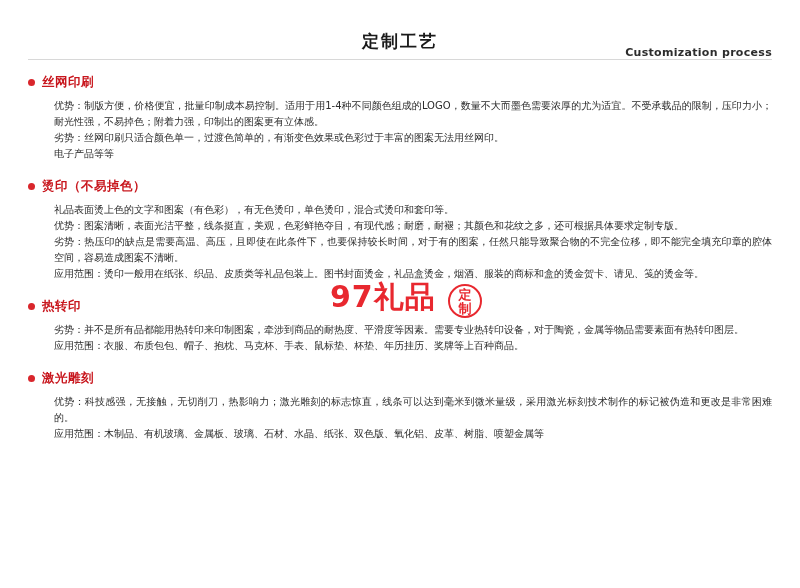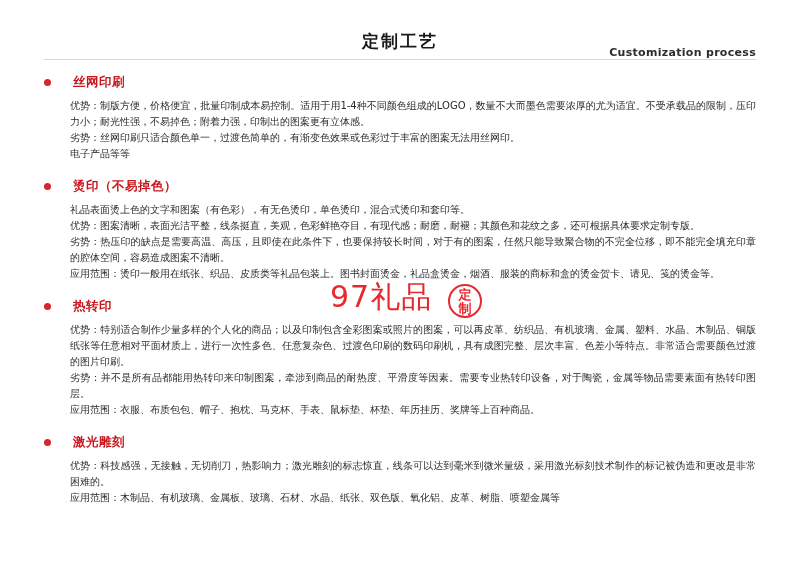--- a/index.html
+++ b/index.html
@@ -11,21 +11,21 @@
     font-family: "DejaVu Sans", "Liberation Sans", sans-serif;
     color: #222;
     overflow: hidden;
     position: relative;
   }
 
   .page {
     position: relative;
     width: 800px;
     height: 588px;
-    padding: 0 44px;
+    padding: 0 28px;
   }
 
   
   .header {
     position: relative;
     height: 74px;
   }
   .header-title {
     text-align: center;
     font-size: 17px;
@@ -50,21 +50,21 @@
     top: 59px;
     border-bottom: 1px solid #d8d8d8;
   }
 
   
   .section { margin-bottom: 16px; }
 
   .sec-head {
     display: flex;
     align-items: center;
-    gap: 22px;
+    gap: 7px;
     margin-bottom: 7px;
   }
   .bullet {
     width: 7px;
     height: 7px;
     border-radius: 50%;
     background: #d9262c;
     flex: 0 0 auto;
     display: inline-block;
   }
@@ -87,21 +87,21 @@
   
   .watermark {
     position: absolute;
     left: 330px;
     top: 282px;
     pointer-events: none;
     user-select: none;
   }
   .wm-text {
     font-size: 30px;
-    font-weight: normal;
+    font-weight: bold;
     color: #e8282f;
     letter-spacing: 1px;
     line-height: 30px;
     font-family: "DejaVu Sans", "Liberation Sans", sans-serif;
     text-align: right;
   }
   .wm-badge {
     position: absolute;
     left: 118px;
     top: 2px;
@@ -149,21 +149,20 @@
       <p class="para para-block">优势：图案清晰，表面光洁平整，线条挺直，美观，色彩鲜艳夺目，有现代感；耐磨，耐褪；其颜色和花纹之多，还可根据具体要求定制专版。</p>
       <p class="para para-block">劣势：热压印的缺点是需要高温、高压，且即使在此条件下，也要保持较长时间，对于有的图案，任然只能导致聚合物的不完全位移，即不能完全填充印章的腔体空间，容易造成图案不清晰。</p>
       <p class="para para-block">应用范围：烫印一般用在纸张、织品、皮质类等礼品包装上。图书封面烫金，礼品盒烫金，烟酒、服装的商标和盒的烫金贺卡、请见、笺的烫金等。</p>
     </div>
 
     <div class="section">
       <div class="sec-head">
         <span class="bullet"></span>
         <span class="sec-title">热转印</span>
       </div>
-      <p class="para para-block">优势：特别适合制作少量多样的个人化的商品；以及印制包含全彩图案或照片的图案，可以再皮革、纺织品、有机玻璃、金属、塑料、水晶、木制品、铜版纸张等任意相对平面材质上，进行一次性多色、任意复杂色、过渡色印刷的数码印刷机，具有成图完整、层次丰富、色差小等特点。非常适合需要颜色过渡的图片印刷。</p>
       <p class="para para-block">劣势：并不是所有品都能用热转印来印制图案，牵涉到商品的耐热度、平滑度等因素。需要专业热转印设备，对于陶瓷，金属等物品需要素面有热转印图层。</p>
       <p class="para para-block">应用范围：衣服、布质包包、帽子、抱枕、马克杯、手表、鼠标垫、杯垫、年历挂历、奖牌等上百种商品。</p>
     </div>
 
     <div class="section">
       <div class="sec-head">
         <span class="bullet"></span>
         <span class="sec-title">激光雕刻</span>
       </div>
       <p class="para para-block">优势：科技感强，无接触，无切削刀，热影响力；激光雕刻的标志惊直，线条可以达到毫米到微米量级，采用激光标刻技术制作的标记被伪造和更改是非常困难的。</p>

